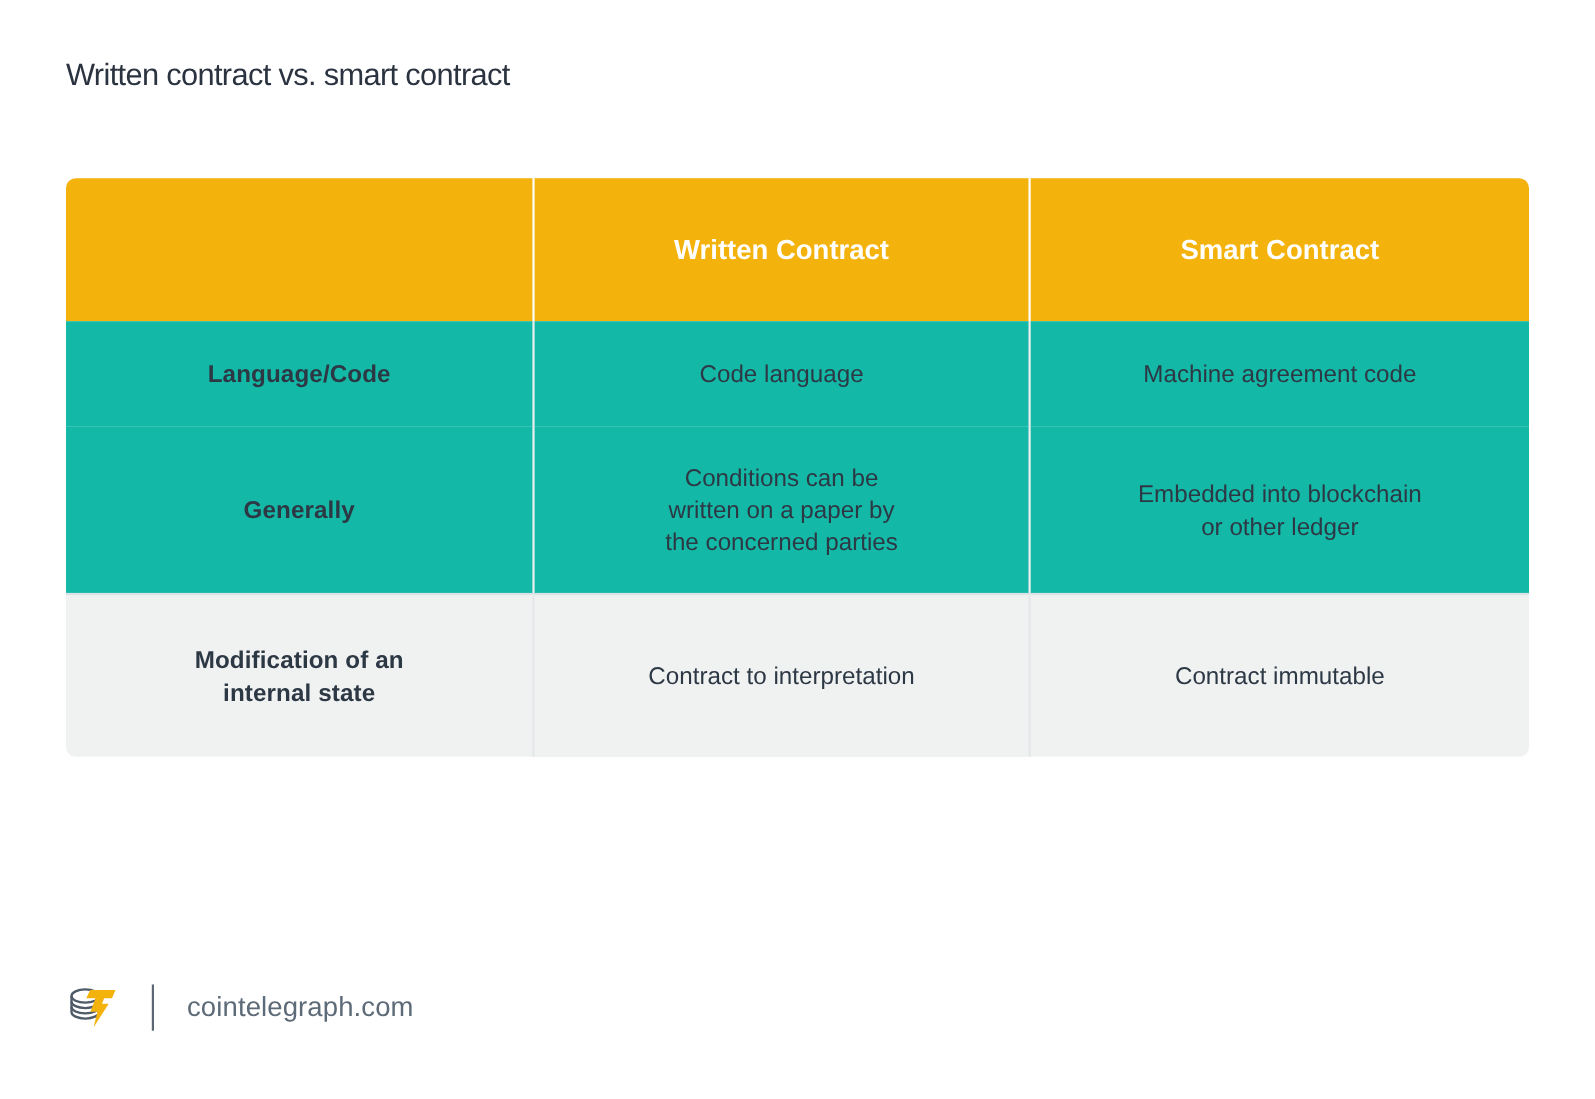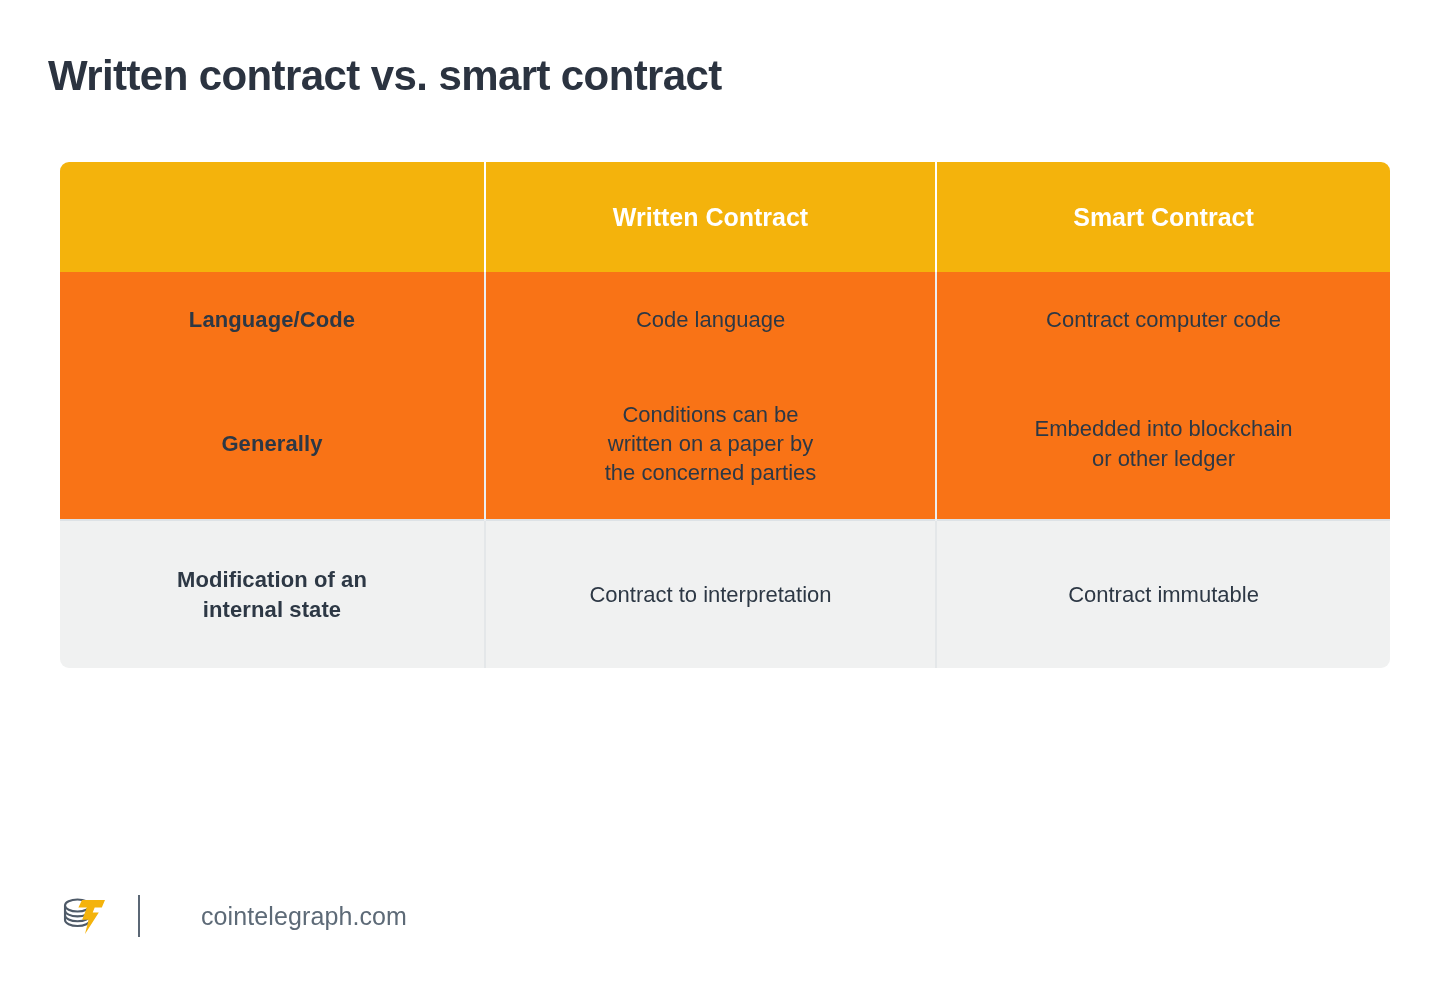--- a/index.html
+++ b/index.html
@@ -13,24 +13,24 @@
     height: 999px;
     font-family: "Liberation Sans", "DejaVu Sans", sans-serif;
     color: #2d3845;
     overflow: hidden;
     position: relative;
   }
 
   
   .page-title {
     position: absolute;
-    left: 48px;
+    left: 60px;
     top: 52px;
-    font-size: 42px;
-    font-weight: bold;
+    font-size: 28px;
+    font-weight: normal;
     letter-spacing: -0.6px;
     color: #2b3340;
     line-height: 1.15;
     white-space: nowrap;
   }
 
   
   .table-wrap {
     position: absolute;
     left: 60px;
@@ -45,21 +45,21 @@
   table.compare col.c-label { width: 425px; }
   table.compare col.c-a     { width: 451px; }
   table.compare col.c-b     { width: 454px; }
 
   
   thead tr th {
     background: #f4b30c;
     color: #ffffff;
     font-size: 25px;
     font-weight: bold;
-    height: 110px;
+    height: 130px;
     vertical-align: middle;
     text-align: center;
     padding: 0 4px;
     box-sizing: border-box;
     border: none;
   }
   thead tr th.h-label { border-right: 2px solid #ffffff; }
   thead tr th.h-a     { border-right: 2px solid #ffffff; }
   thead tr th:first-child { border-top-left-radius: 9px; }
   thead tr th:last-child  { border-top-right-radius: 9px; }
@@ -76,21 +76,21 @@
     border-right: 2px solid #eceef0;
   }
   tbody tr td:last-child { border-right: none; }
   tbody tr td.cell-label {
     font-weight: bold;
     font-size: 22px;
     letter-spacing: 0.1px;
   }
 
   tbody tr.row-white td {
-    background: #f97316;
+    background: #14b8a6;
   }
   tbody tr.row-grey td {
     background: #f0f1f1;
     border-right-color: #e4e7e9;
   }
   tbody tr.row-grey + tr.row-white td,
   tbody tr.row-white + tr.row-grey td {
     border-top: 2px solid #dde2e6;
   }
   tbody tr:first-child td { border-top: none; }
@@ -123,21 +123,20 @@
     height: 42px;
     background: #5b6775;
     margin: 0 30px 0 26px;
     flex: 0 0 auto;
   }
   .footer .site {
     font-size: 25px;
     color: #5d6a77;
     letter-spacing: 0.1px;
     white-space: nowrap;
-    margin-left: 31px;
   }
 </style>
 </head>
 <body>
 
 <div class="page-title">Written contract vs. smart contract</div>
 
 <div class="table-wrap">
   <table class="compare">
     <colgroup>
@@ -149,21 +148,21 @@
       <tr>
         <th class="h-label"></th>
         <th class="h-a">Written Contract</th>
         <th class="h-b">Smart Contract</th>
       </tr>
     </thead>
     <tbody>
       <tr class="row-white r1">
         <td class="cell-label">Language/Code</td>
         <td>Code language</td>
-        <td>Contract computer code</td>
+        <td>Machine agreement code</td>
       </tr>
       <tr class="row-white r3">
         <td class="cell-label">Generally</td>
         <td>Conditions can be<br>written on a paper by<br>the concerned parties</td>
         <td>Embedded into blockchain<br>or other ledger</td>
       </tr>
       <tr class="row-grey r4">
         <td class="cell-label">Modification of an<br>internal state</td>
         <td>Contract to interpretation</td>
         <td>Contract immutable</td>

